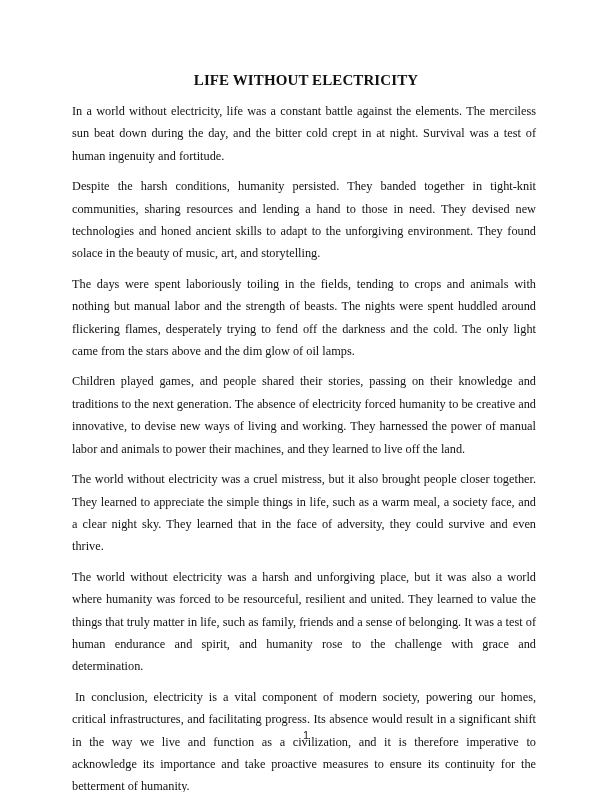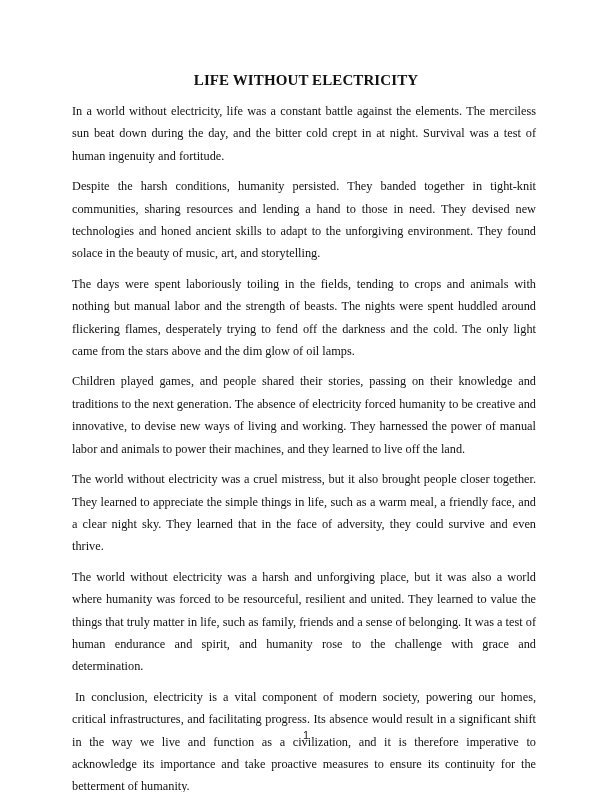--- a/index.html
+++ b/index.html
@@ -59,18 +59,18 @@
 </head>
 <body>
 
 <div class="page">
   <div class="content">
     <h1 class="title">LIFE WITHOUT ELECTRICITY</h1>
     <p class="para">In a world without electricity, life was a constant battle against the elements. The merciless sun beat down during the day, and the bitter cold crept in at night. Survival was a test of human ingenuity and fortitude.</p>
     <p class="para">Despite the harsh conditions, humanity persisted. They banded together in tight-knit communities, sharing resources and lending a hand to those in need. They devised new technologies and honed ancient skills to adapt to the unforgiving environment. They found solace in the beauty of music, art, and storytelling.</p>
     <p class="para">The days were spent laboriously toiling in the fields, tending to crops and animals with nothing but manual labor and the strength of beasts. The nights were spent huddled around flickering flames, desperately trying to fend off the darkness and the cold. The only light came from the stars above and the dim glow of oil lamps.</p>
     <p class="para">Children played games, and people shared their stories, passing on their knowledge and traditions to the next generation. The absence of electricity forced humanity to be creative and innovative, to devise new ways of living and working. They harnessed the power of manual labor and animals to power their machines, and they learned to live off the land.</p>
-    <p class="para">The world without electricity was a cruel mistress, but it also brought people closer together. They learned to appreciate the simple things in life, such as a warm meal, a friendly face, and a clear night sky. They learned that in the face of adversity, they could survive and even thrive.</p>
+    <p class="para">The world without electricity was a cruel mistress, but it also brought people closer together. They learned to appreciate the simple things in life, such as a warm meal, a society face, and a clear night sky. They learned that in the face of adversity, they could survive and even thrive.</p>
     <p class="para">The world without electricity was a harsh and unforgiving place, but it was also a world where humanity was forced to be resourceful, resilient and united. They learned to value the things that truly matter in life, such as family, friends and a sense of belonging. It was a test of human endurance and spirit, and humanity rose to the challenge with grace and determination.</p>
     <p class="para indent-space">In conclusion, electricity is a vital component of modern society, powering our homes, critical infrastructures, and facilitating progress. Its absence would result in a significant shift in the way we live and function as a civilization, and it is therefore imperative to acknowledge its importance and take proactive measures to ensure its continuity for the betterment of humanity.</p>
   </div>
   <div class="page-number">1</div>
 </div>
 
 </body></html>

